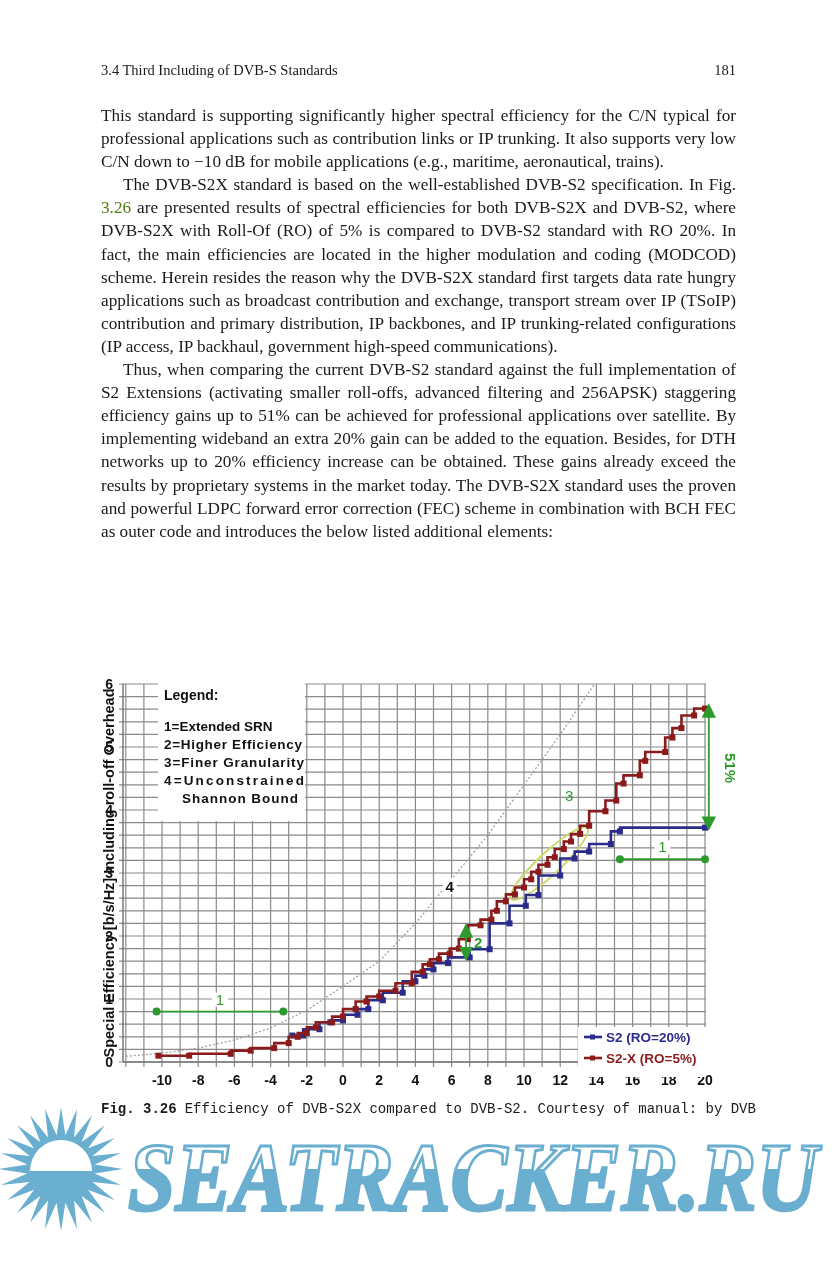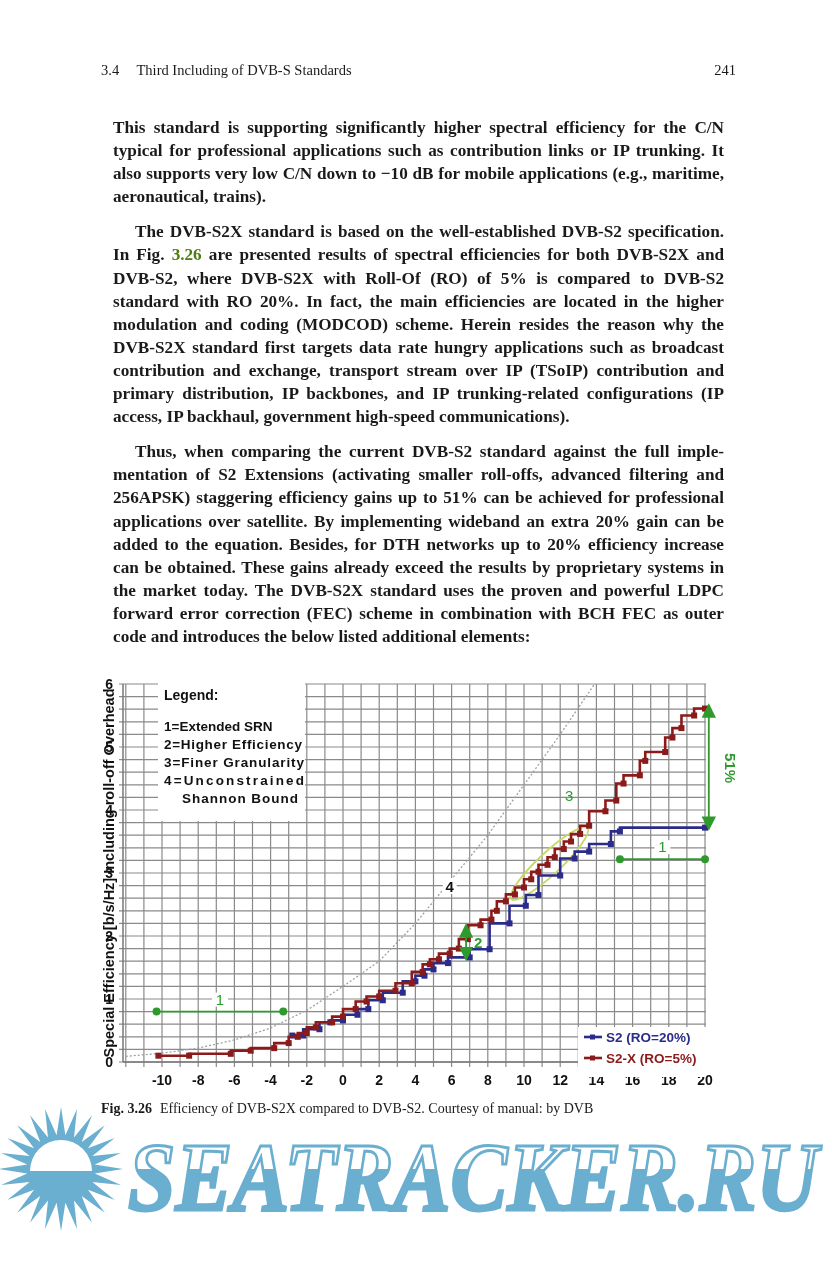--- a/index.html
+++ b/index.html
@@ -1,37 +1,37 @@
 <!DOCTYPE html>
 <html><head>
 <meta charset="utf-8">
 <style>
   html, body { margin: 0; padding: 0; background: #ffffff; }
   body { width: 832px; height: 1262px; position: relative; overflow: hidden; font-family: "Liberation Serif", serif; color: #1a1a1a; }
   .header { position: absolute; left: 101px; top: 62px; width: 635px; font-size: 14.5px; display: flex; justify-content: space-between; }
-  .header .sec-num { margin-right: 14px; }
+  .header .sec-num { }
   .body-text { position: absolute; left: 101px; top: 104px; width: 635px; font-size: 17.2px; line-height: 23.1px; text-align: justify; }
-  .body-text p { margin: 12px; font-weight: bold; }
+  .body-text p { margin: 0; }
   .body-text p.indent { text-indent: 22px; }
   .body-text .ref { color: #4d7c0f; }
   .figure { position: absolute; left: 0; top: 650px; width: 832px; height: 440px; }
   .figure svg { position: absolute; left: 0; top: 0; }
-  .caption { position: absolute; left: 101px; top: 1101px; font-size: 14px; }
+  .caption { position: absolute; left: 101px; top: 1101px; font-size: 14px; font-family: Liberation Mono, monospace; }
   .caption b { font-weight: bold; margin-right: 8px; }
   .logo { position: absolute; left: 0; top: 1107px; width: 774px; height: 127px; font-style: italic; }
 </style>
 </head>
 <body>
 
 <div class="header">
   <div>
     <span class="sec-num">3.4</span>
     <span>Third Including of DVB-S Standards</span>
   </div>
-  <span>241</span>
+  <span>181</span>
 </div>
 
 <div class="body-text">
   <p>This standard is supporting significantly higher spectral efficiency for the C/N typical for professional applications such as contribution links or IP trunking. It also supports very low C/N down to −10 dB for mobile applications (e.g., maritime, aeronautical, trains).</p>
   <p class="indent"><span>The DVB-S2X standard is based on the well-established DVB-S2 specification. In Fig. </span><span class="ref">3.26</span><span> are presented results of spectral efficiencies for both DVB-S2X and DVB-S2, where DVB-S2X with Roll-Of (RO) of 5% is compared to DVB-S2 standard with RO 20%. In fact, the main efficiencies are located in the higher modulation and coding (MODCOD) scheme. Herein resides the reason why the DVB-S2X standard first targets data rate hungry applications such as broadcast contribution and exchange, transport stream over IP (TSoIP) contribution and primary distribution, IP backbones, and IP trunking-related configurations (IP access, IP backhaul, government high-speed communications).</span></p>
   <p class="indent">Thus, when comparing the current DVB-S2 standard against the full imple­mentation of S2 Extensions (activating smaller roll-offs, advanced filtering and 256APSK) staggering efficiency gains up to 51% can be achieved for professional applications over satellite. By implementing wideband an extra 20% gain can be added to the equation. Besides, for DTH networks up to 20% efficiency increase can be obtained. These gains already exceed the results by proprietary systems in the market today. The DVB-S2X standard uses the proven and powerful LDPC forward error correction (FEC) scheme in combination with BCH FEC as outer code and introduces the below listed additional elements:</p>
 </div>
 
 <div class="figure">
   <svg id="chart" width="832" height="440">

